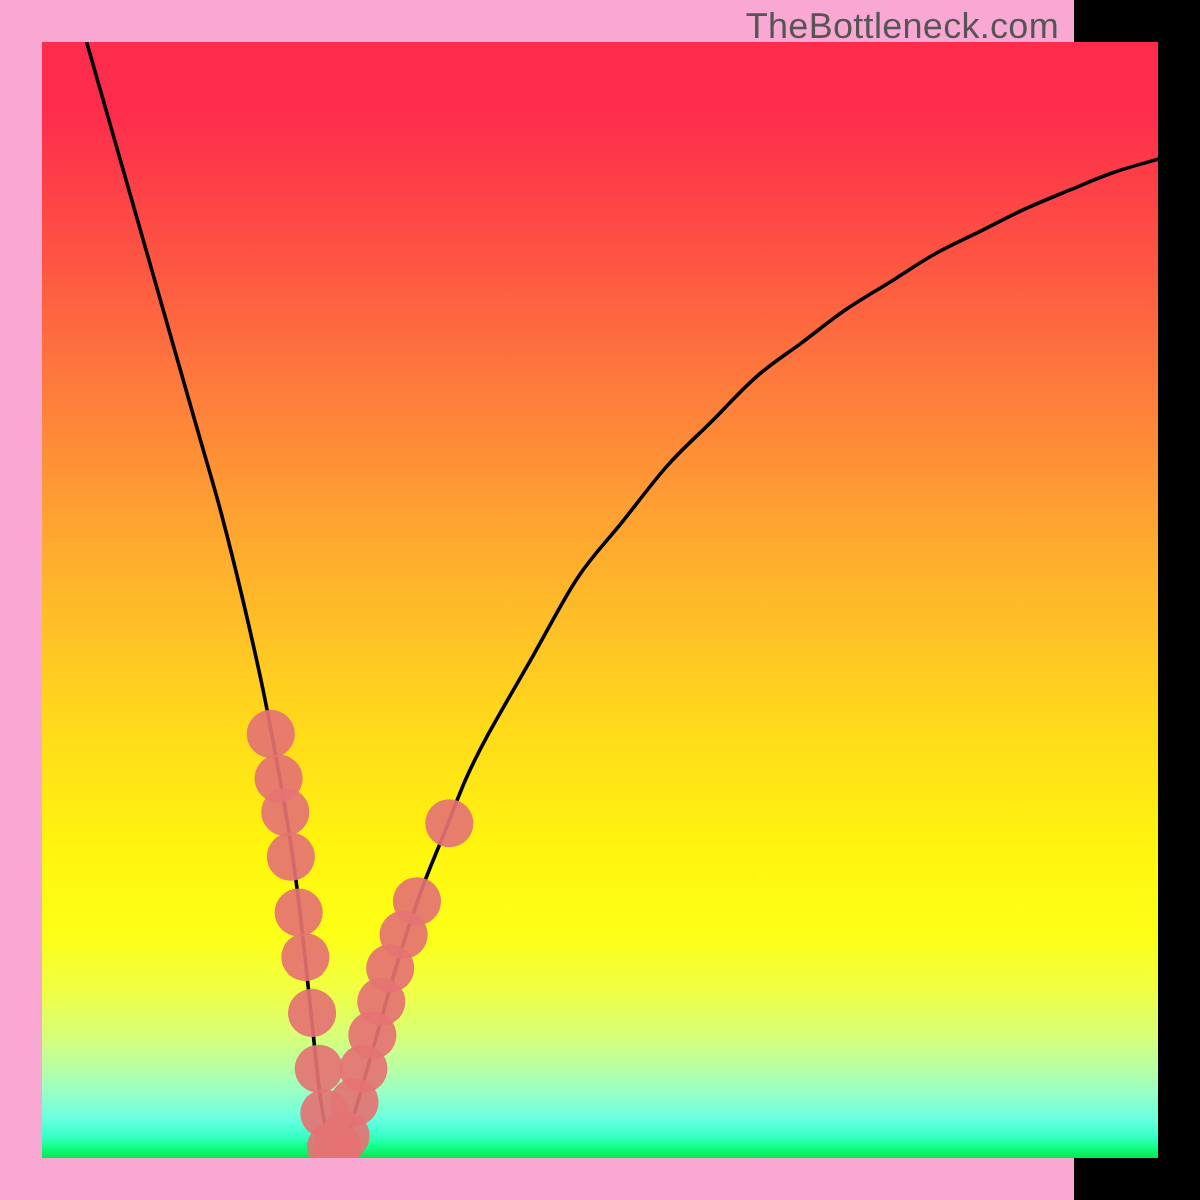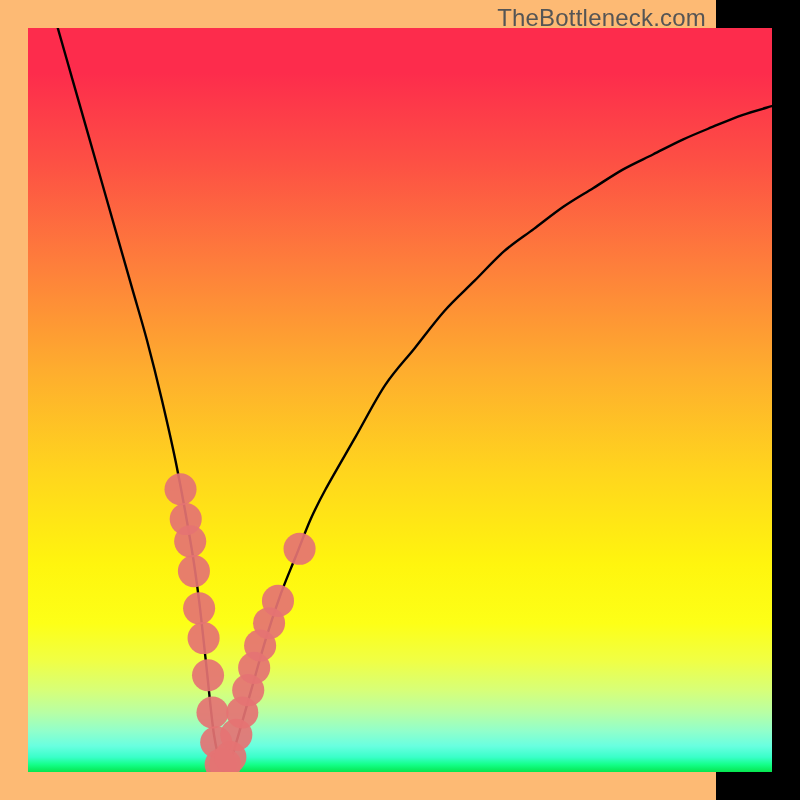--- a/index.html
+++ b/index.html
@@ -10,21 +10,21 @@
     overflow: hidden;
     background: #000;
     font-family: Arial, Helvetica, sans-serif;
   }
   .frame {
     position: absolute;
     left: 0;
     top: 0;
     width: 716px;
     height: 800px;
-    background: #fdba74;
+    background: #f9a8d4;
   }
   .plot {
     position: absolute;
     left: 28px;
     top: 28px;
     width: 744px;
     height: 744px;
     overflow: hidden;
   }
   .gradient {

